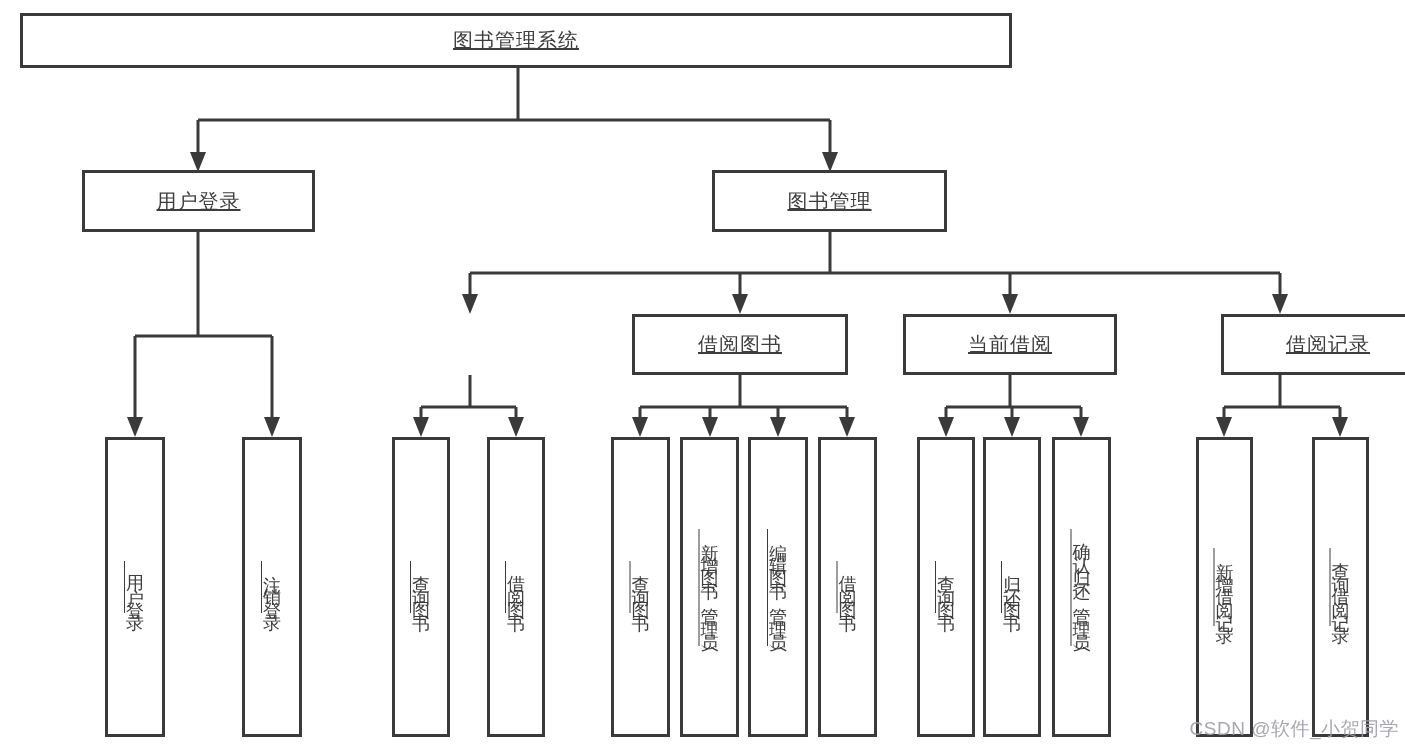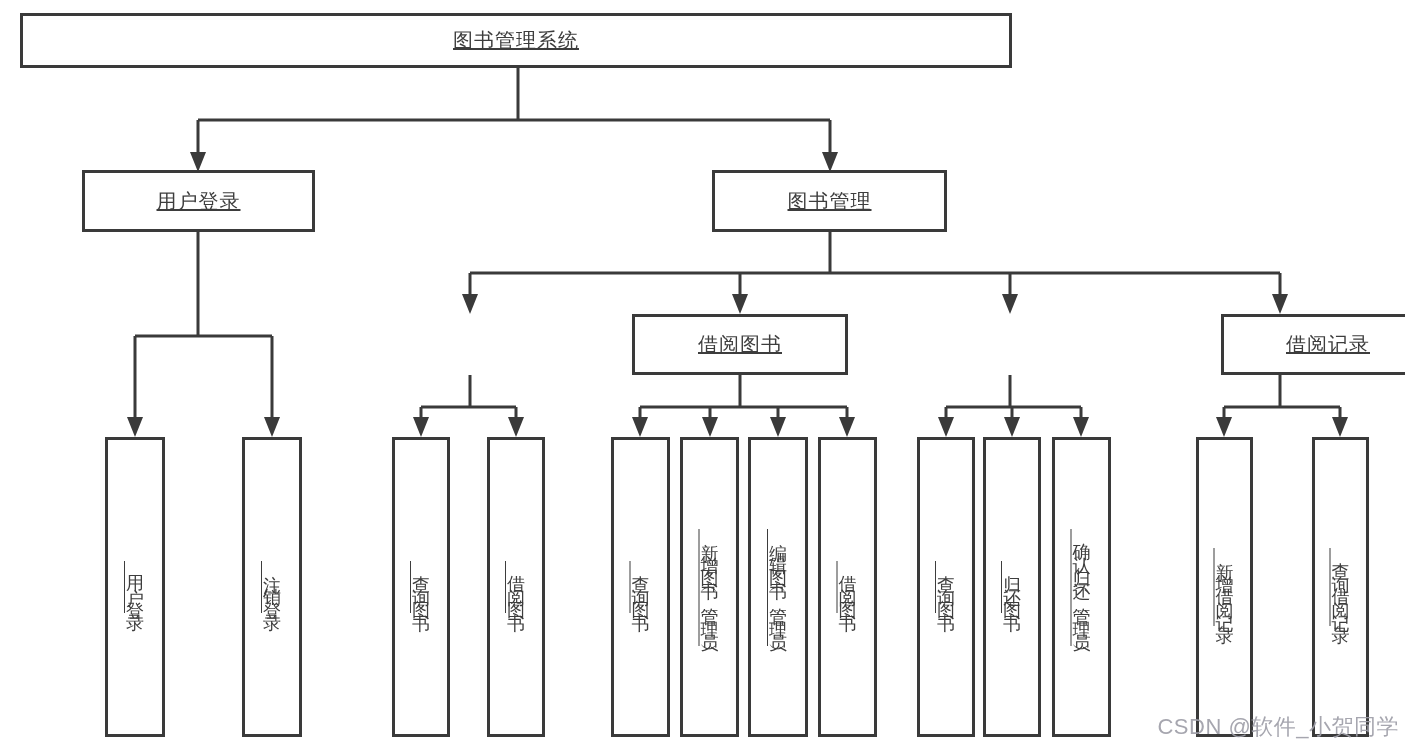--- a/index.html
+++ b/index.html
@@ -11,21 +11,21 @@
     border:3px solid #3a3a3a;background:#ffffff;color:#3d3d3d;
     display:flex;align-items:center;justify-content:center;text-decoration:underline;
   }
   .hbox span{font-size:20px;letter-spacing:1px;white-space:nowrap;}
   .vbox span{
     writing-mode:vertical-rl;text-orientation:mixed;
     font-size:18px;letter-spacing:13px;line-height:1;white-space:nowrap;
   }
   .watermark{
     position:absolute;right:6px;bottom:5px;z-index:3;
-    font-size:22px;color:rgba(158,158,168,0.92);letter-spacing:0.5px;white-space:nowrap;
+    font-size:19px;color:rgba(158,158,168,0.92);letter-spacing:0.5px;white-space:nowrap;
   }
 </style>
 </head>
 <body>
 
 <div class="canvas">
 
   <svg class="connectors" width="1405" height="747" viewBox="0 0 1405 747">
     <g stroke="#3a3a3a" stroke-width="3" fill="none">
 
@@ -73,20 +73,23 @@
   <div class="box hbox" style="left:82px;top:170px;width:233px;height:62px;">
     <span>用户登录</span>
   </div>
   <div class="box hbox" style="left:712px;top:170px;width:235px;height:62px;">
     <span>图书管理</span>
   </div>
 
   <div class="box hbox" style="left:632px;top:314px;width:216px;height:61px;">
     <span>借阅图书</span>
   </div>
+  <div class="box hbox" style="left:903px;top:314px;width:214px;height:61px;">
+    <span>当前借阅</span>
+  </div>
   <div class="box hbox" style="left:1173px;top:314px;width:214px;height:61px;margin-left:48px;">
     <span>借阅记录</span>
   </div>
 
   <div class="box vbox" style="left:105px;top:437px;width:60px;height:300px;">
     <span>用户登录</span>
   </div>
   <div class="box vbox" style="left:242px;top:437px;width:60px;height:300px;">
     <span>注销登录</span>
   </div>

